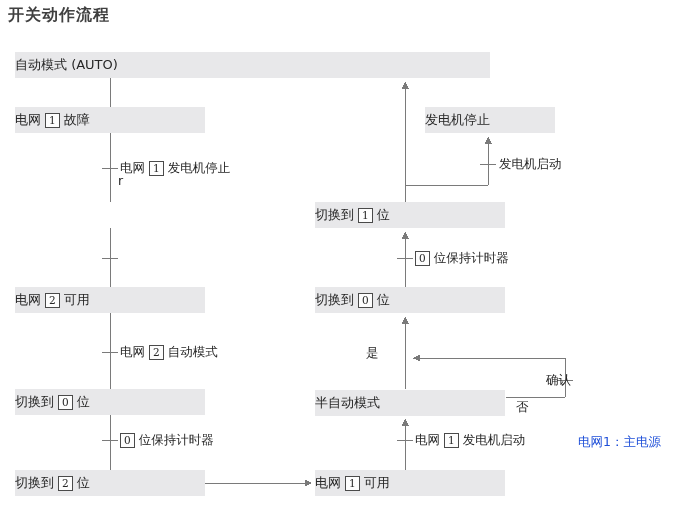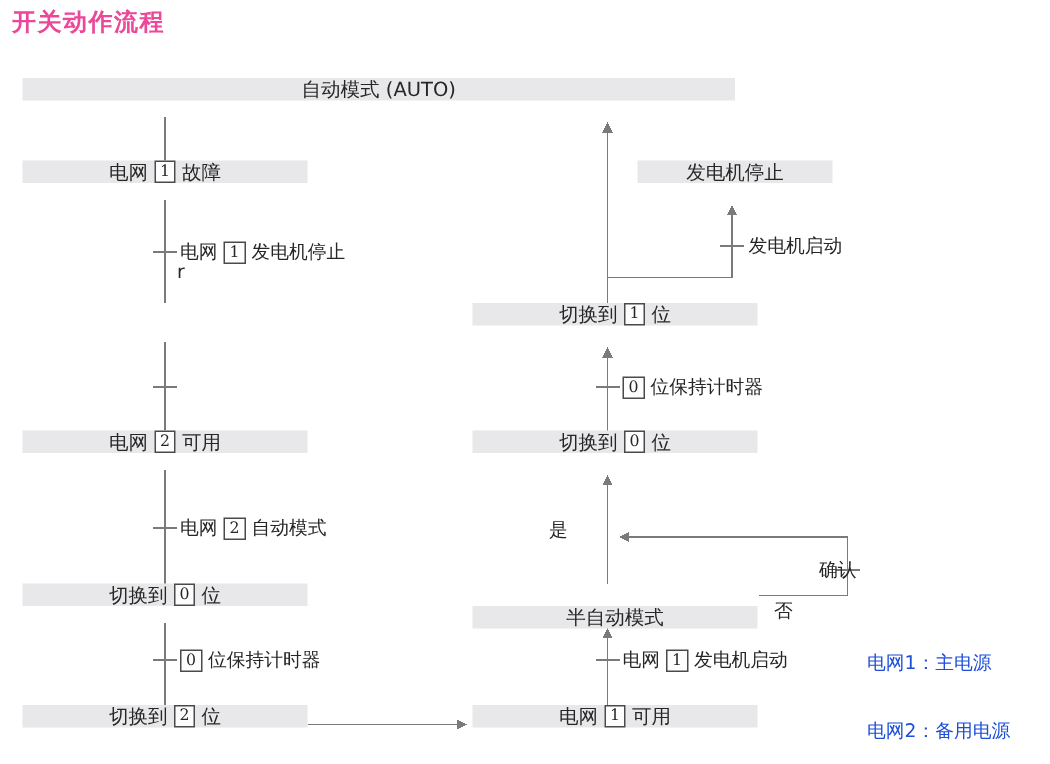--- a/index.html
+++ b/index.html
@@ -1,19 +1,19 @@
 <!DOCTYPE html>
 <html><head>
 <meta charset="utf-8">
 <style>
   html,body{margin:0;padding:0;background:#fff;}
   body{font-family:"DejaVu Sans","Liberation Sans",sans-serif;}
   .stage{position:relative;width:700px;height:509px;background:#ffffff;overflow:hidden;}
-  .page-title{position:absolute;left:8px;top:5px;font-size:16px;font-weight:bold;color:#ec4899;letter-spacing:1px;}
-  .node{position:absolute;height:15px;background:#e8e8ea;display:flex;align-items:center;justify-content:center;
+  .page-title{position:absolute;left:8px;top:5px;font-size:16px;font-weight:bold;color:#404040;letter-spacing:1px;}
+  .node{position:absolute;height:26px;background:#e8e8ea;display:flex;align-items:center;justify-content:flex-start;
         font-size:13px;color:#262626;white-space:nowrap;}
   .digit{display:inline-block;border:1px solid #4a4a4a;background:#fdfdfd;padding:0 3px;margin:0 4px;
          font-size:10.5px;line-height:13px;color:#262626;font-family:"DejaVu Serif","Liberation Serif",serif;}
   .lbl{position:absolute;font-size:12.5px;line-height:16px;color:#262626;white-space:nowrap;display:flex;align-items:center;}
   .legend-item{position:absolute;font-size:12.5px;color:#1d4ed8;white-space:nowrap;}
   svg.wires{position:absolute;left:0;top:0;}
   svg.wires line{stroke:#7a7a7a;stroke-width:1;}
 </style>
 </head>
 <body>
@@ -101,21 +101,21 @@
     <span class="digit">1</span>
     <span>位</span>
   </div>
 
   <div class="node" style="left:315px;top:287px;width:190px">
     <span>切换到</span>
     <span class="digit">0</span>
     <span>位</span>
   </div>
 
-  <div class="node" style="left:315px;top:404px;width:190px">
+  <div class="node" style="left:315px;top:390px;width:190px">
     <span>半自动模式</span>
   </div>
 
   <div class="node" style="left:315px;top:470px;width:190px">
     <span>电网</span>
     <span class="digit">1</span>
     <span>可用</span>
   </div>
 
   <div class="lbl" style="left:120px;top:160px">
@@ -147,15 +147,14 @@
     <span>电网</span>
     <span class="digit">1</span>
     <span>发电机启动</span>
   </div>
 
   <div class="lbl" style="left:366px;top:345px">是</div>
   <div class="lbl" style="left:516px;top:399px">否</div>
   <div class="lbl" style="left:546px;top:372px">确认</div>
 
   <div class="legend-item" style="left:578px;top:434px">电网1：主电源</div>
-  <div class="legend-item" style="left:578px;top:479px">电网2：备用电源</div>
 
 </div>
 
 </body></html>

